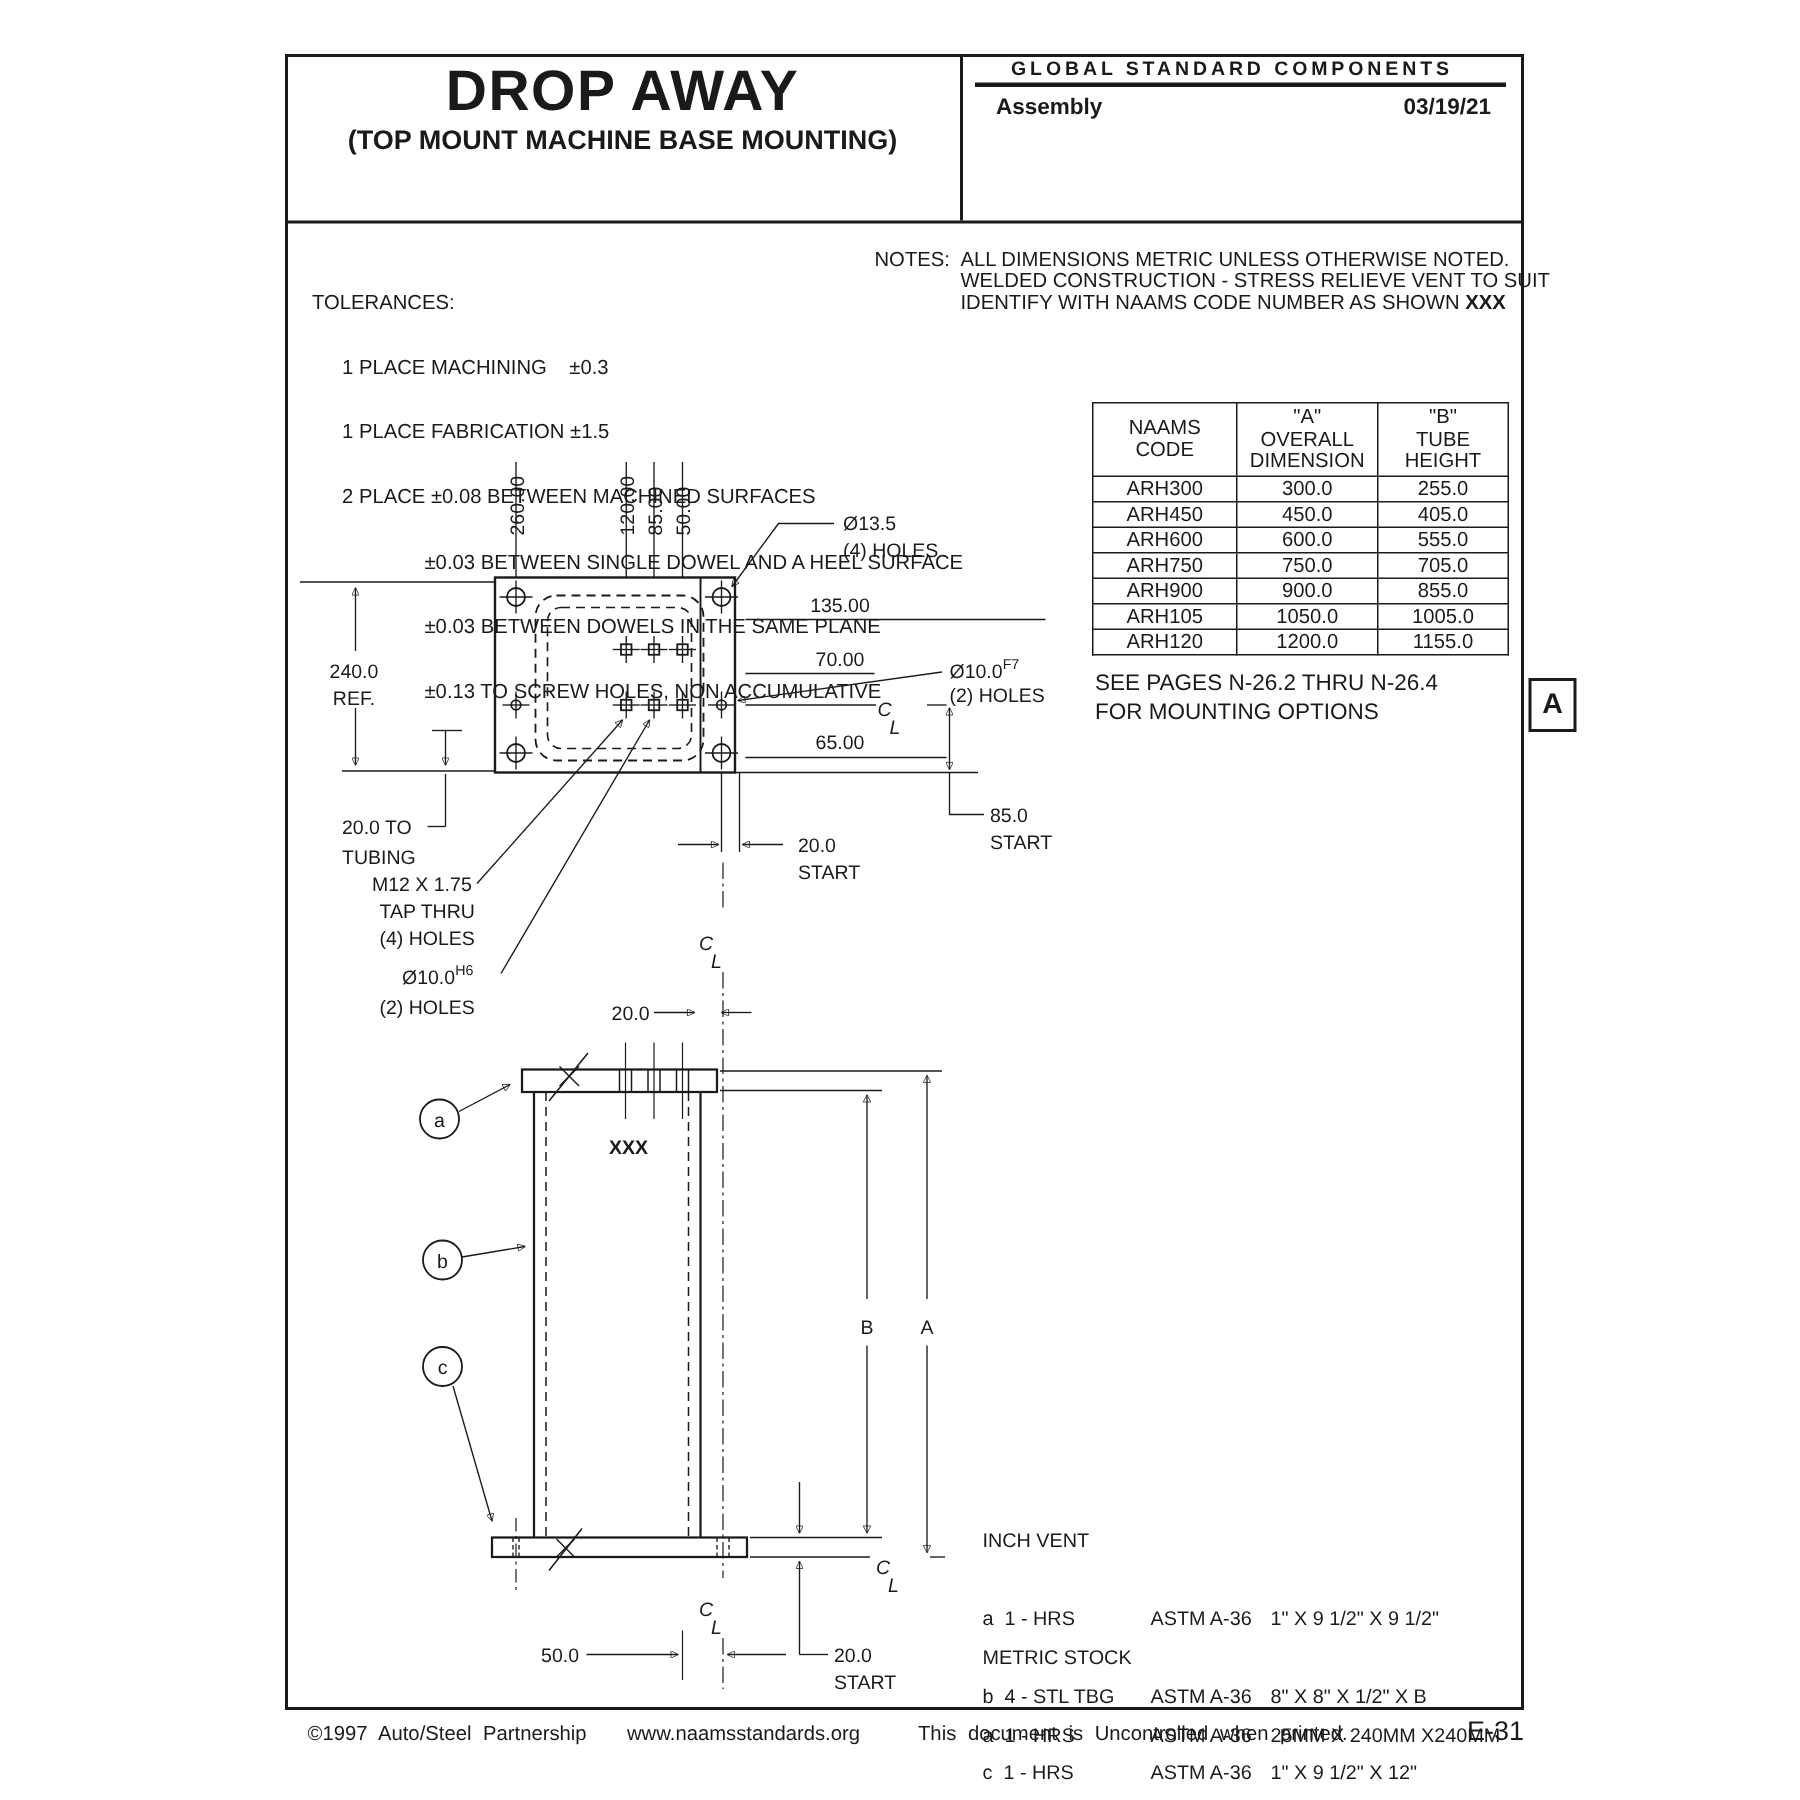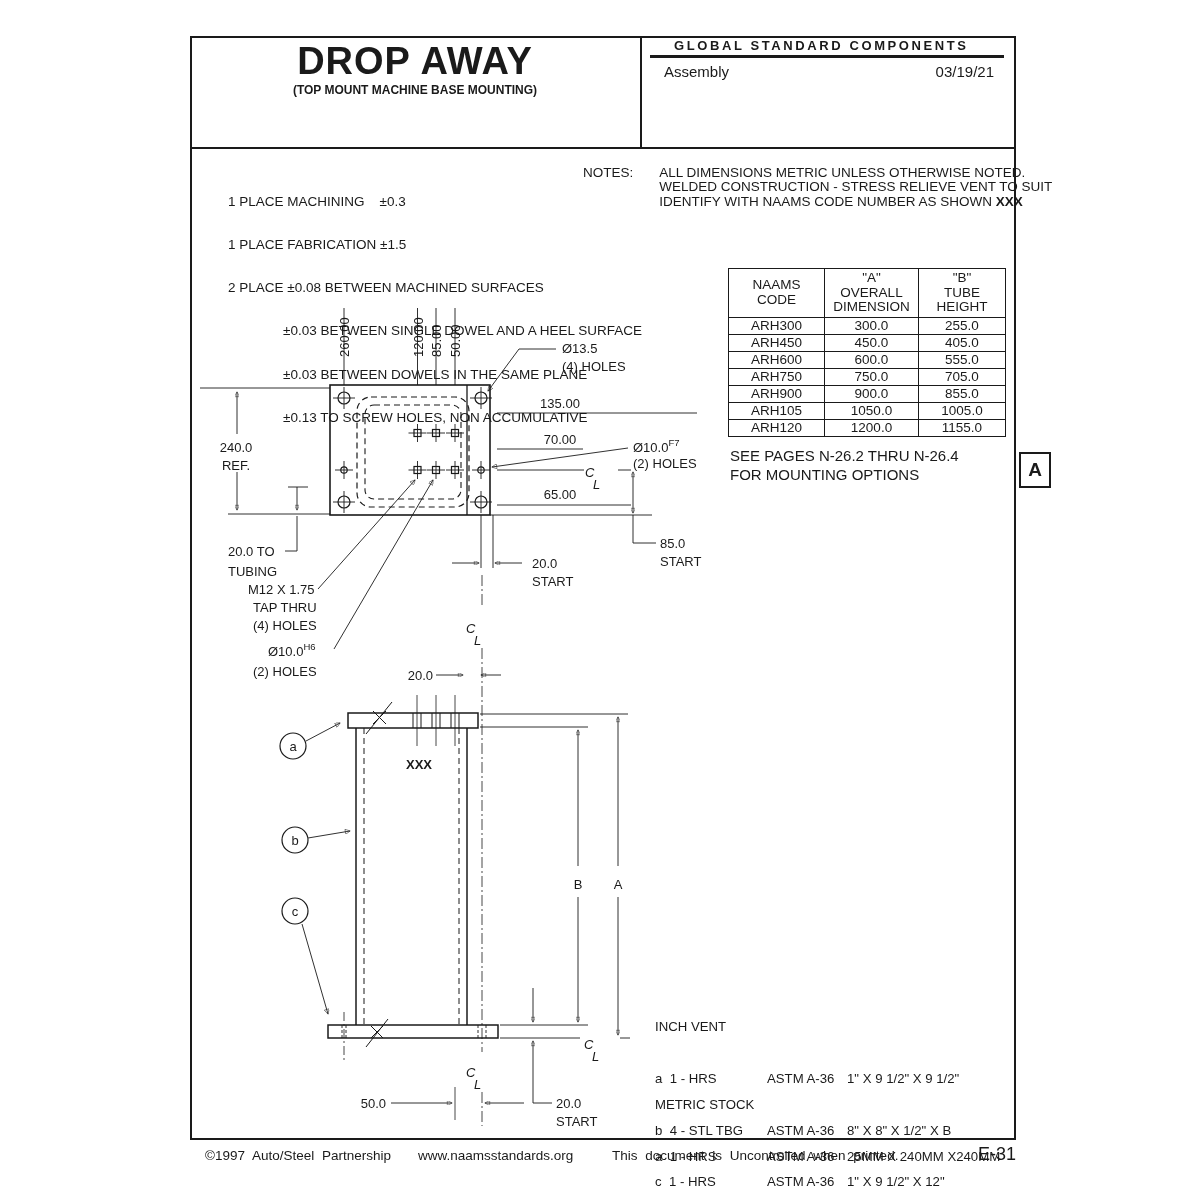--- a/index.html
+++ b/index.html
@@ -3,34 +3,34 @@
 <meta charset="utf-8">
 <style>
   * { margin:0; padding:0; box-sizing:border-box; }
   body { width:1200px; height:1200px; background:#ffffff; position:relative;
          font-family:"Liberation Sans", sans-serif; color:#1a1a1a; }
   .abs { position:absolute; }
   .frame { left:190px; top:36px; width:826px; height:1104px; border:2px solid #1a1a1a; }
   .hdr { left:190px; top:36px; width:826px; height:113px; border-bottom:2px solid #1a1a1a; display:flex; }
   .hdr-title { width:452px; border-right:2px solid #1a1a1a; text-align:center; padding-top:7px; }
   .hdr-title .t1 { font-size:38px; font-weight:bold; line-height:37px; letter-spacing:1px; }
-  .hdr-title .sub { font-size:12px; font-weight:bold; margin-top:3px; }
+  .hdr-title .sub { font-size:18px; font-weight:bold; margin-top:3px; }
   .hdr-brand { flex:1; padding:2px 12px 0 8px; }
   .tagline { font-size:13px; font-weight:bold; letter-spacing:2.6px; margin-left:24px; }
   .brandrow { display:flex; align-items:flex-end; }
   .tm { font-size:11px; font-weight:bold; margin:0 2px 10px 0; }
   .naams { font-size:52px; font-weight:bold; letter-spacing:1px; line-height:48px; }
   .globe { margin:0 0 -4px 8px; }
   .rule { border-top:3px solid #1a1a1a; margin-top:2px; }
-  .meta { display:flex; justify-content:space-between; padding:5px 10px 0 14px; font-size:15px; }
+  .meta { display:flex; justify-content:space-between; padding:5px 10px 0 14px; font-size:15px;font-weight:bold; }
   .tol { left:208px; top:166px; font-size:13.5px; line-height:14.4px; white-space:pre; }
   .tol div { margin:0; }
   .ind1 { padding-left:20px; } .ind2 { padding-left:75px; }
   .notes { left:583px; top:166px; font-size:13.5px; line-height:14.4px; display:flex; }
-  .notes .nh { margin-right:26px; }
+  .notes .nh { margin-right:7px; }
   .sizes { left:728px; top:268px; border-collapse:collapse; }
   .sizes th, .sizes td { border:1.5px solid #1a1a1a; font-weight:normal; text-align:center;
         font-size:13.5px; padding:0 4px; }
   .sizes th { white-space:pre-line; line-height:14.5px; padding:2px 4px; }
   .sizes td { height:17px; line-height:16px; }
   .c1 { width:96px; } .c2 { width:94px; } .c3 { width:87px; }
   .mount { left:730px; top:447px; font-size:15px; line-height:18.5px; }
   .revbox { left:1019px; top:452px; width:32px; height:36px; border:2px solid #1a1a1a;
         background:#fff; font-size:19px; font-weight:bold; display:flex;
         align-items:center; justify-content:center; }
@@ -59,20 +59,21 @@
     <div class="tagline">GLOBAL STANDARD COMPONENTS</div>
     <div class="rule"></div>
     <div class="meta">
       <span>Assembly</span>
       <span>03/19/21</span>
     </div>
   </div>
 </div>
 
 <div class="abs tol">
+  <div>TOLERANCES:</div>
   <div class="ind1">1 PLACE MACHINING    ±0.3</div>
   <div class="ind1">1 PLACE FABRICATION ±1.5</div>
   <div class="ind1">2 PLACE ±0.08 BETWEEN MACHINED SURFACES</div>
   <div class="ind2">±0.03 BETWEEN SINGLE DOWEL AND A HEEL SURFACE</div>
   <div class="ind2">±0.03 BETWEEN DOWELS IN THE SAME PLANE</div>
   <div class="ind2">±0.13 TO SCREW HOLES, NON ACCUMULATIVE</div>
 </div>
 
 <div class="abs notes">
   <div class="nh">NOTES:</div>

